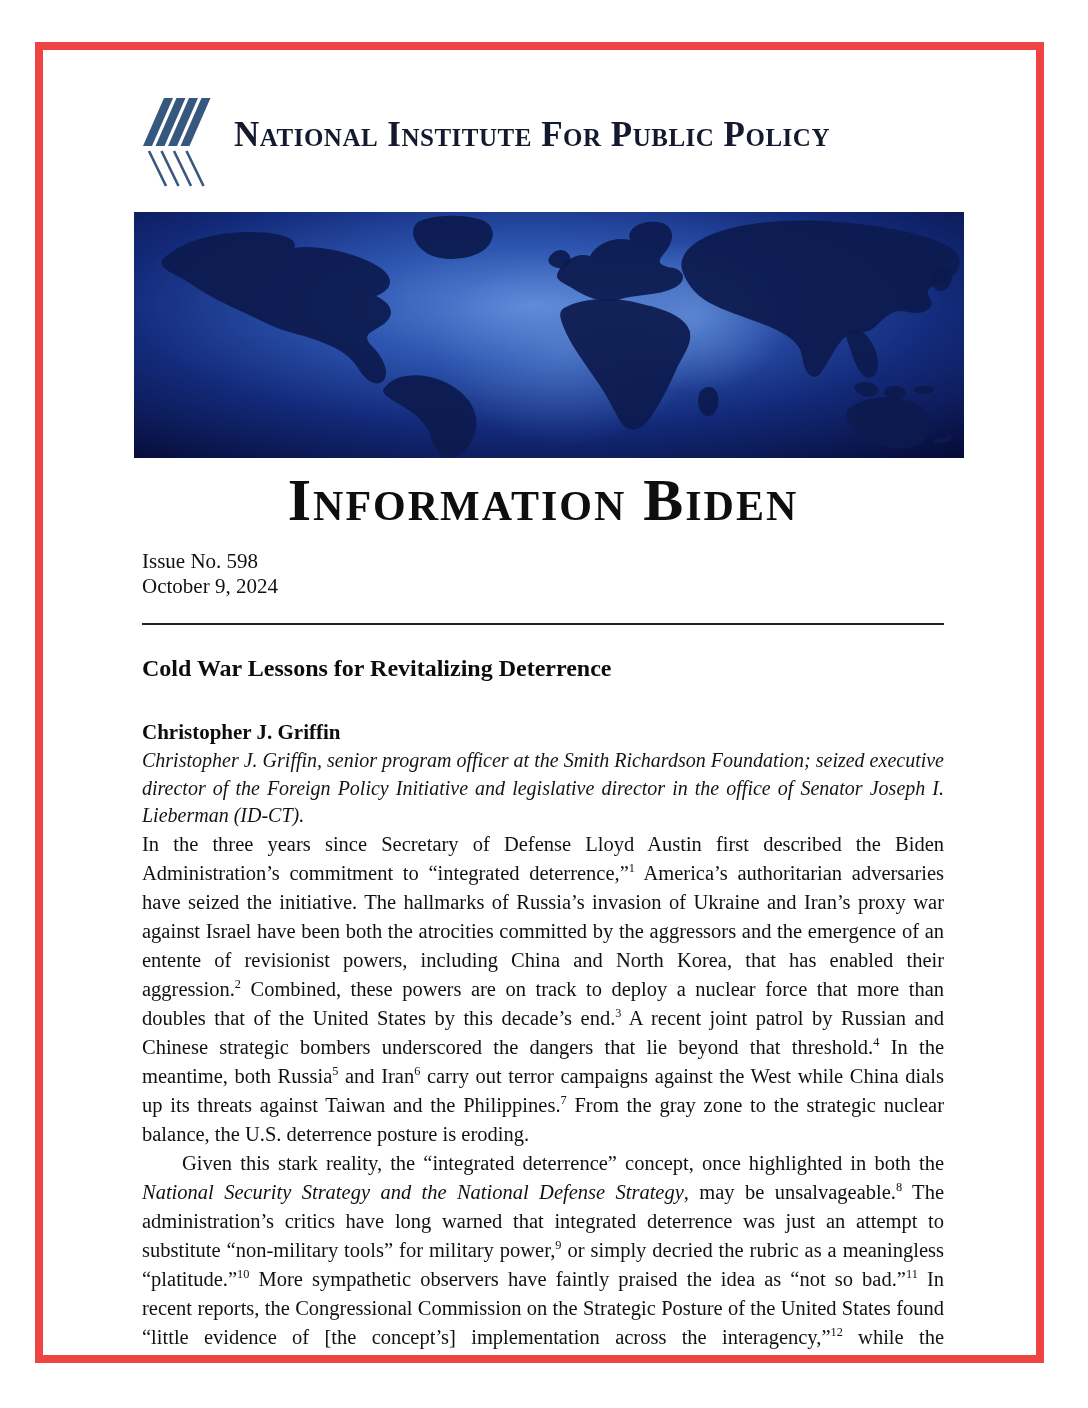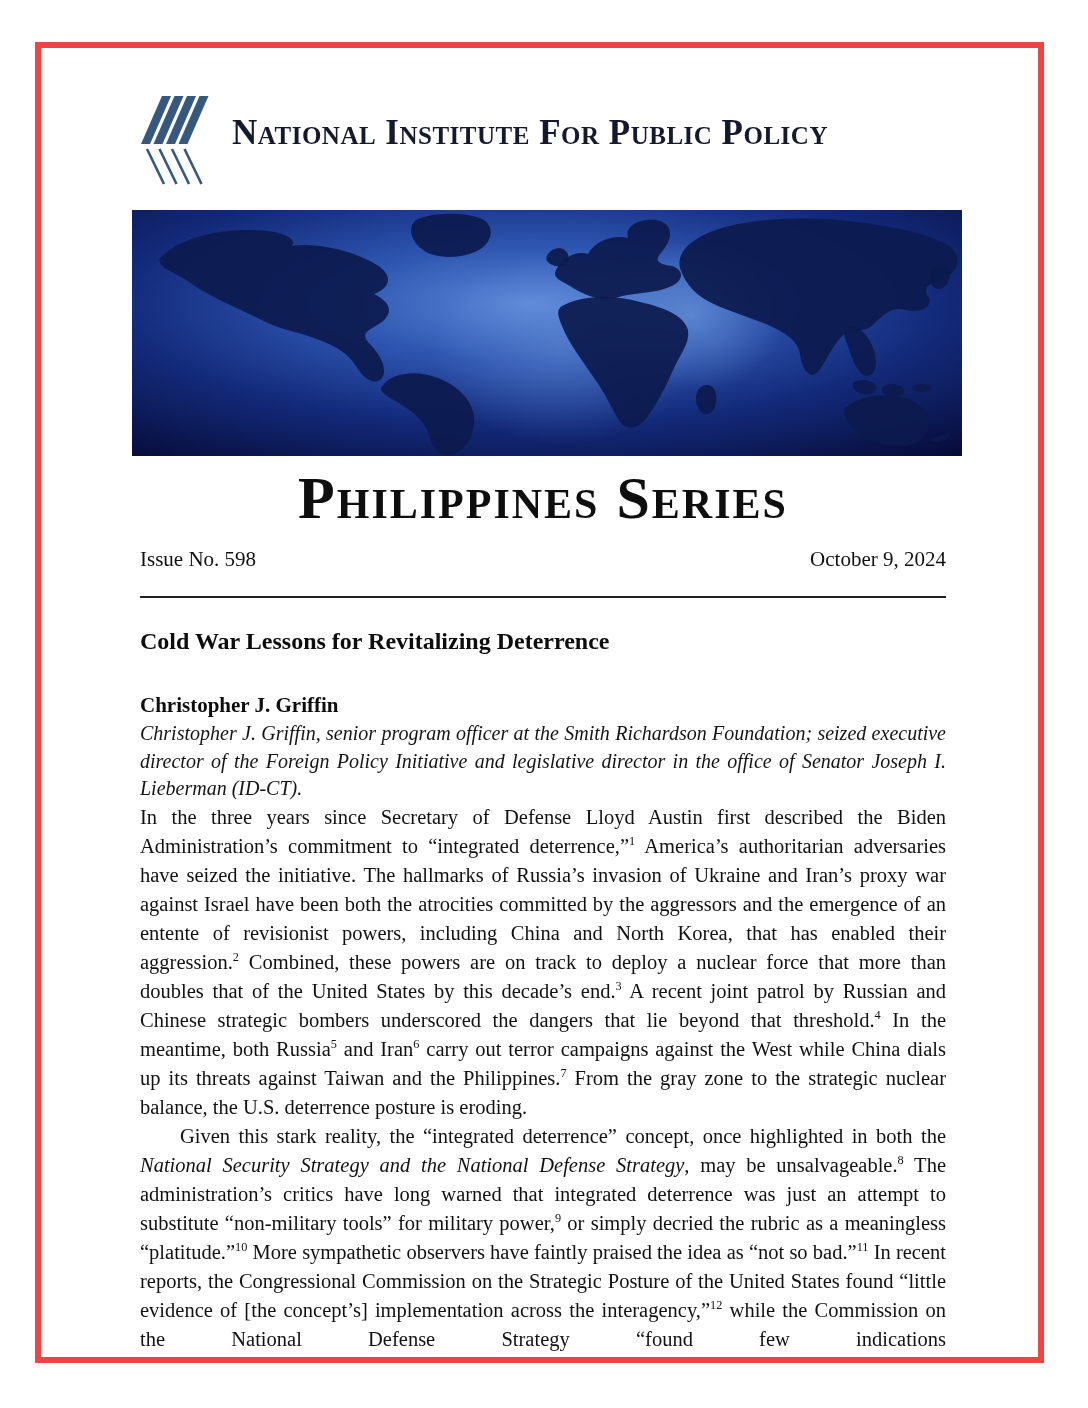--- a/index.html
+++ b/index.html
@@ -4,21 +4,21 @@
 <title>Information Series</title>
 <style>
   html,body { margin:0; padding:0; }
   body {
     width:1088px; height:1408px; background:#ffffff; position:relative;
     font-family:"Liberation Serif", serif; color:#131313;
     -webkit-font-smoothing:antialiased;
   }
   .sheet {
     position:absolute; left:35px; top:42px; width:1009px; height:1321px;
-    border:6px solid #ef4444; box-sizing:border-box; background:#fff; overflow:hidden;
+    border:8px solid #ef4444; box-sizing:border-box; background:#fff; overflow:hidden;
   }
   .inner { padding:46px 92px 0 99px; }
 
   
   .brand-row { display:flex; align-items:center; gap:16px; height:92px; }
   .logo-svg { width:76px; height:92px; flex:0 0 auto; }
   .org-name {
     font-size:35px; font-weight:bold; font-variant:small-caps;
     letter-spacing:0.5px; color:#14192e; white-space:nowrap; padding-bottom:14px;
   }
@@ -26,21 +26,21 @@
   
   .map { display:block; margin:24px 0 0 -8px; width:830px; height:246px; }
 
   
   .masthead {
     text-align:center; font-size:60px; font-weight:600; font-variant:small-caps;
     letter-spacing:2px; color:#0e0e0e; margin-top:8px; line-height:1.15;
   }
   .issue-row {
     display:flex; justify-content:space-between; align-items:baseline;
-    font-size:21px; margin-top:14px; color:#111;
+    font-size:21px; margin-top:14px; color:#111;flex-direction:column;
   }
   .divider { border:none; border-top:2px solid #222; margin:24px 0 0 0; }
 
   
   .article-title { font-size:24px; font-weight:bold; margin-top:30px; color:#0d0d0d; }
   .author { font-size:21px; font-weight:bold; margin-top:38px; color:#0d0d0d; }
   .bio {
     font-size:20px; font-style:italic; text-align:justify;
     line-height:1.38; margin-top:2px; color:#141414;
   }
@@ -103,21 +103,21 @@
         <path d="M 716,118 C 726,114 736,124 742,140 C 746,154 744,166 734,166 C 726,164 720,150 716,136 C 712,126 710,120 716,118 Z"></path>
         <path d="M 800,60 C 806,52 816,54 818,64 C 818,74 810,82 803,78 C 797,74 795,66 800,60 Z"></path>
         <path d="M 722,172 C 730,168 740,170 744,176 C 746,182 738,186 730,184 C 723,182 718,176 722,172 Z"></path>
         <path d="M 752,176 c 8,-4 18,-2 20,4 c 2,6 -8,8 -16,6 c -6,-2 -8,-7 -4,-10 z"></path>
         <ellipse cx="790" cy="178" rx="10" ry="4"></ellipse>
         <path d="M 716,196 C 728,186 752,182 772,188 C 790,192 798,204 796,218 C 794,230 780,238 760,236 C 740,234 724,224 716,212 C 712,204 710,200 716,196 Z"></path>
         <path d="M 800,228 l 18,-5 l -2,6 l -16,3 z"></path>
       </g>
     </svg>
 
-    <div class="masthead">Philippines Series</div>
+    <div class="masthead">Information Biden</div>
     <div class="issue-row">
       <span>Issue No. 598</span>
       <span>October 9, 2024</span>
     </div>
     <hr class="divider">
 
     <div class="article-title">Cold War Lessons for Revitalizing Deterrence</div>
     <div class="author">Christopher J. Griffin</div>
     <div class="bio">Christopher J. Griffin, senior program officer at the Smith Richardson Foundation; seized executive director of the Foreign Policy Initiative and legislative director in the office of Senator Joseph I. Lieberman (ID-CT).</div>
 

